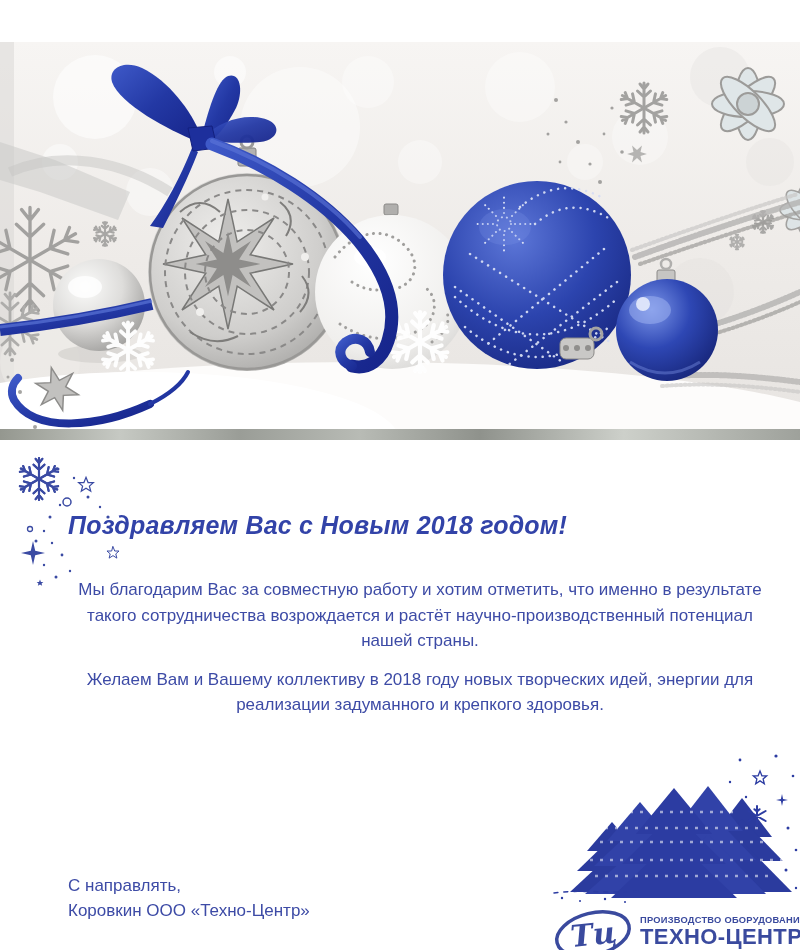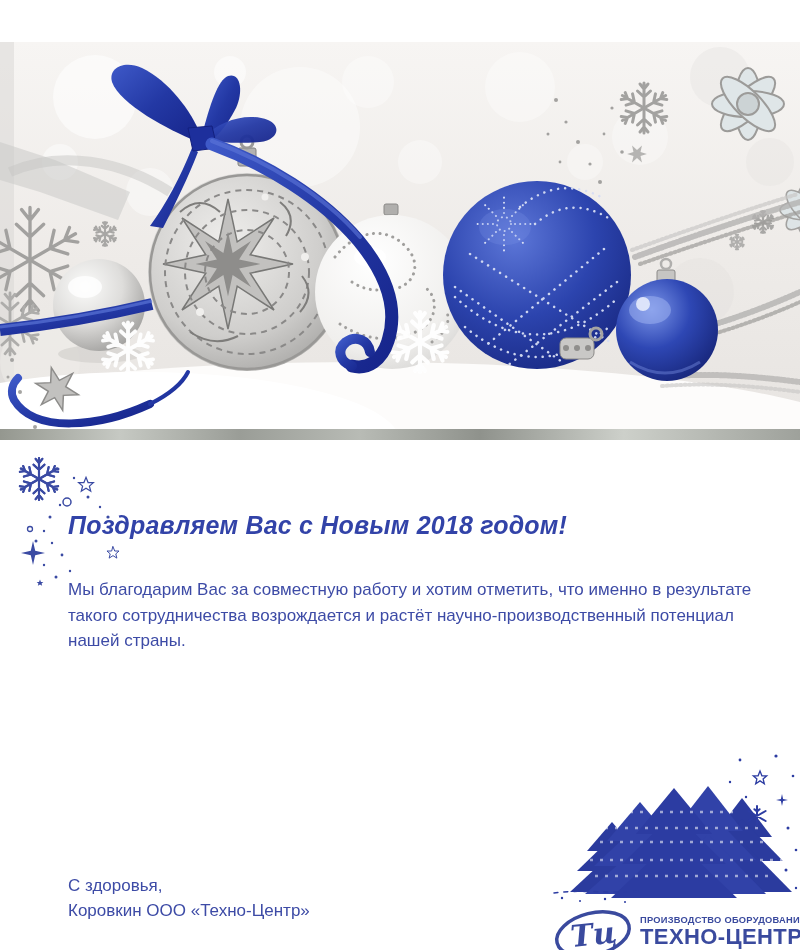--- a/index.html
+++ b/index.html
@@ -11,21 +11,21 @@
   .decor-snowflake{position:absolute;left:0;top:403px;pointer-events:none;}
   .title{
     position:absolute;left:68px;top:469px;margin:0;width:700px;
     font-size:25px;font-style:italic;font-weight:bold;letter-spacing:.2px;
     color:#3243A8;
   }
   .body-text{
     position:absolute;left:68px;top:535px;width:704px;
     font-size:17px;line-height:25.5px;color:#3D4BA6;
   }
-  .body-text p{margin:0 0 13px 0;}
+  .body-text p{margin:0 0 13px 0;text-align:center;}
   .signature{
     position:absolute;left:68px;top:832px;
     font-size:17px;line-height:24.5px;color:#3D4BA6;
   }
   .trees{position:absolute;left:550px;top:700px;pointer-events:none;}
   .logo{position:absolute;left:551px;top:862px;width:249px;height:75px;}
   .logo-emblem{position:absolute;left:0;top:2px;}
   .logo-textblock{position:absolute;left:89px;top:11px;color:#3A4A9E;}
   .logo-tagline{font-size:9.3px;font-weight:bold;letter-spacing:.25px;white-space:nowrap;}
   .logo-company{font-size:22px;font-weight:bold;letter-spacing:.4px;line-height:1.05;white-space:nowrap;}
@@ -324,24 +324,25 @@
         <circle cx="44" cy="120" r="1.2"></circle>
       <circle cx="56" cy="132" r="1.5"></circle>
         <circle cx="70" cy="126" r="1.2"></circle>
     </g>
   </svg>
 
   <h1 class="title">Поздравляем Вас с Новым 2018 годом!</h1>
 
   <div class="body-text">
     <p>Мы благодарим Вас за совместную работу и хотим отметить, что именно в результате такого сотрудничества возрождается и растёт научно-производственный потенциал нашей страны.</p>
+    <p>Желаем Вам и Вашему коллективу в 2018 году новых творческих идей, энергии для реализации задуманного и крепкого здоровья.</p>
   </div>
 
   <div class="signature">
-    <div>С здоровья,</div>
+    <div>С направлять,</div>
     <div>Коровкин ООО «Техно-Центр»</div>
   </div>
 
   <svg class="trees" width="250" height="165" viewBox="0 0 250 165">
     <g fill="#2C3CA2">
       <g fill="#2B3B9E">
         <polygon points="62,80 37,109 87,109"></polygon>
           <polygon points="62,95 27,129 97,129"></polygon>
           <polygon points="62,111 20,150 104,150"></polygon>
       </g>

